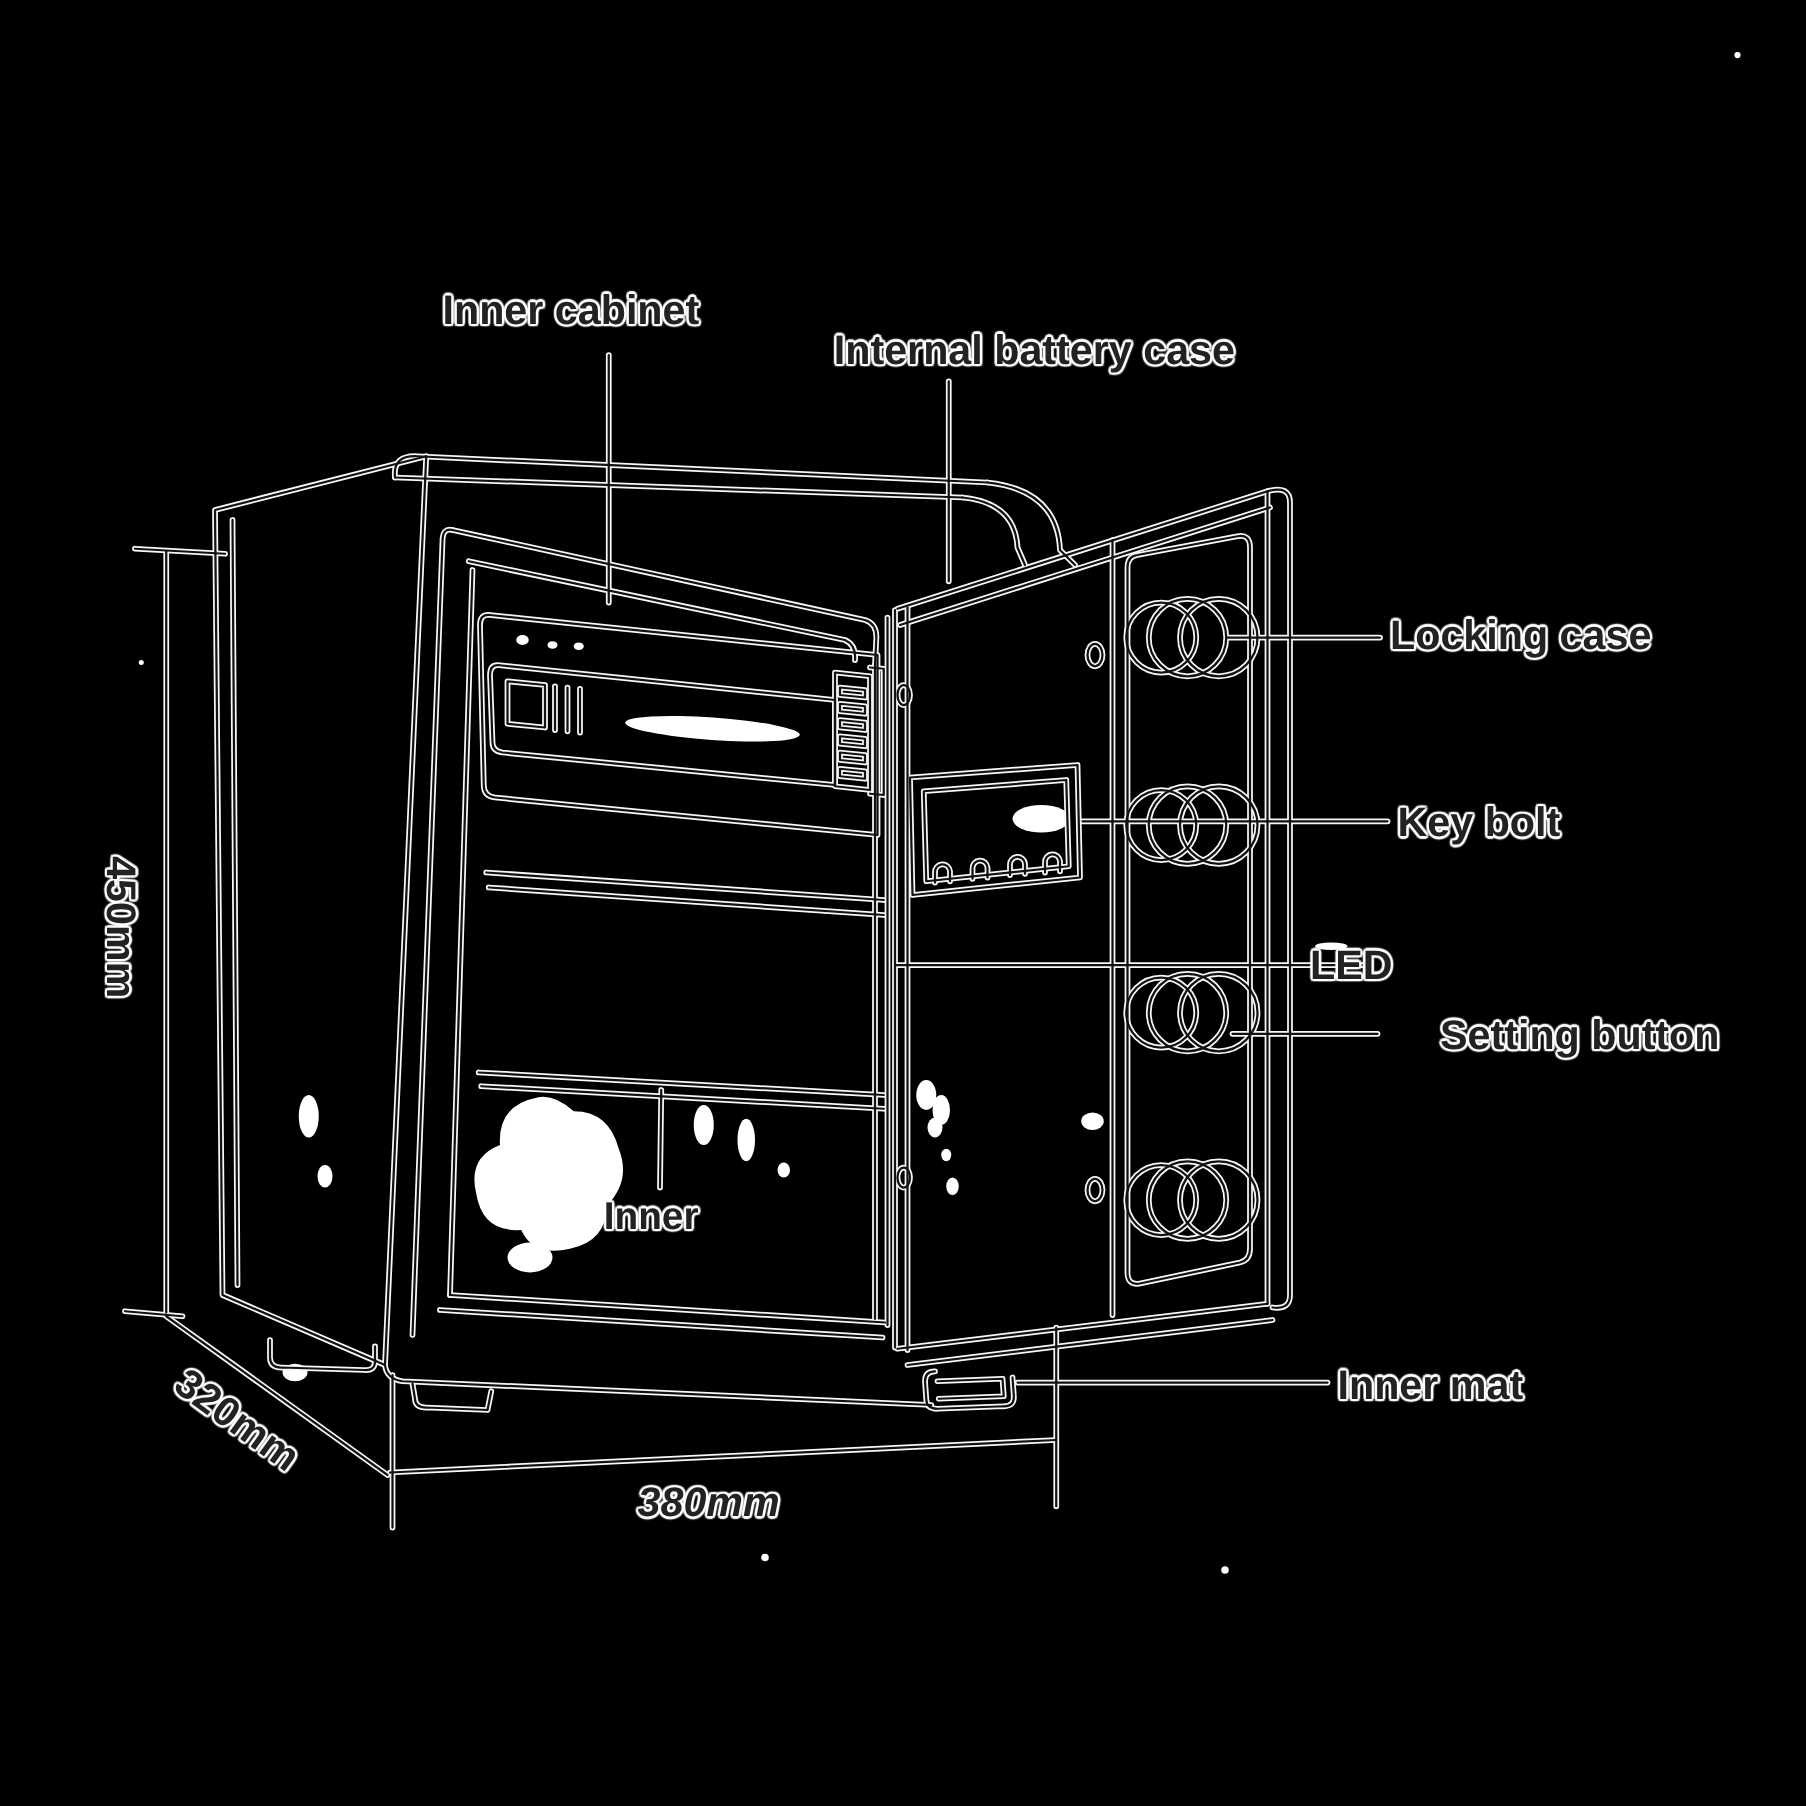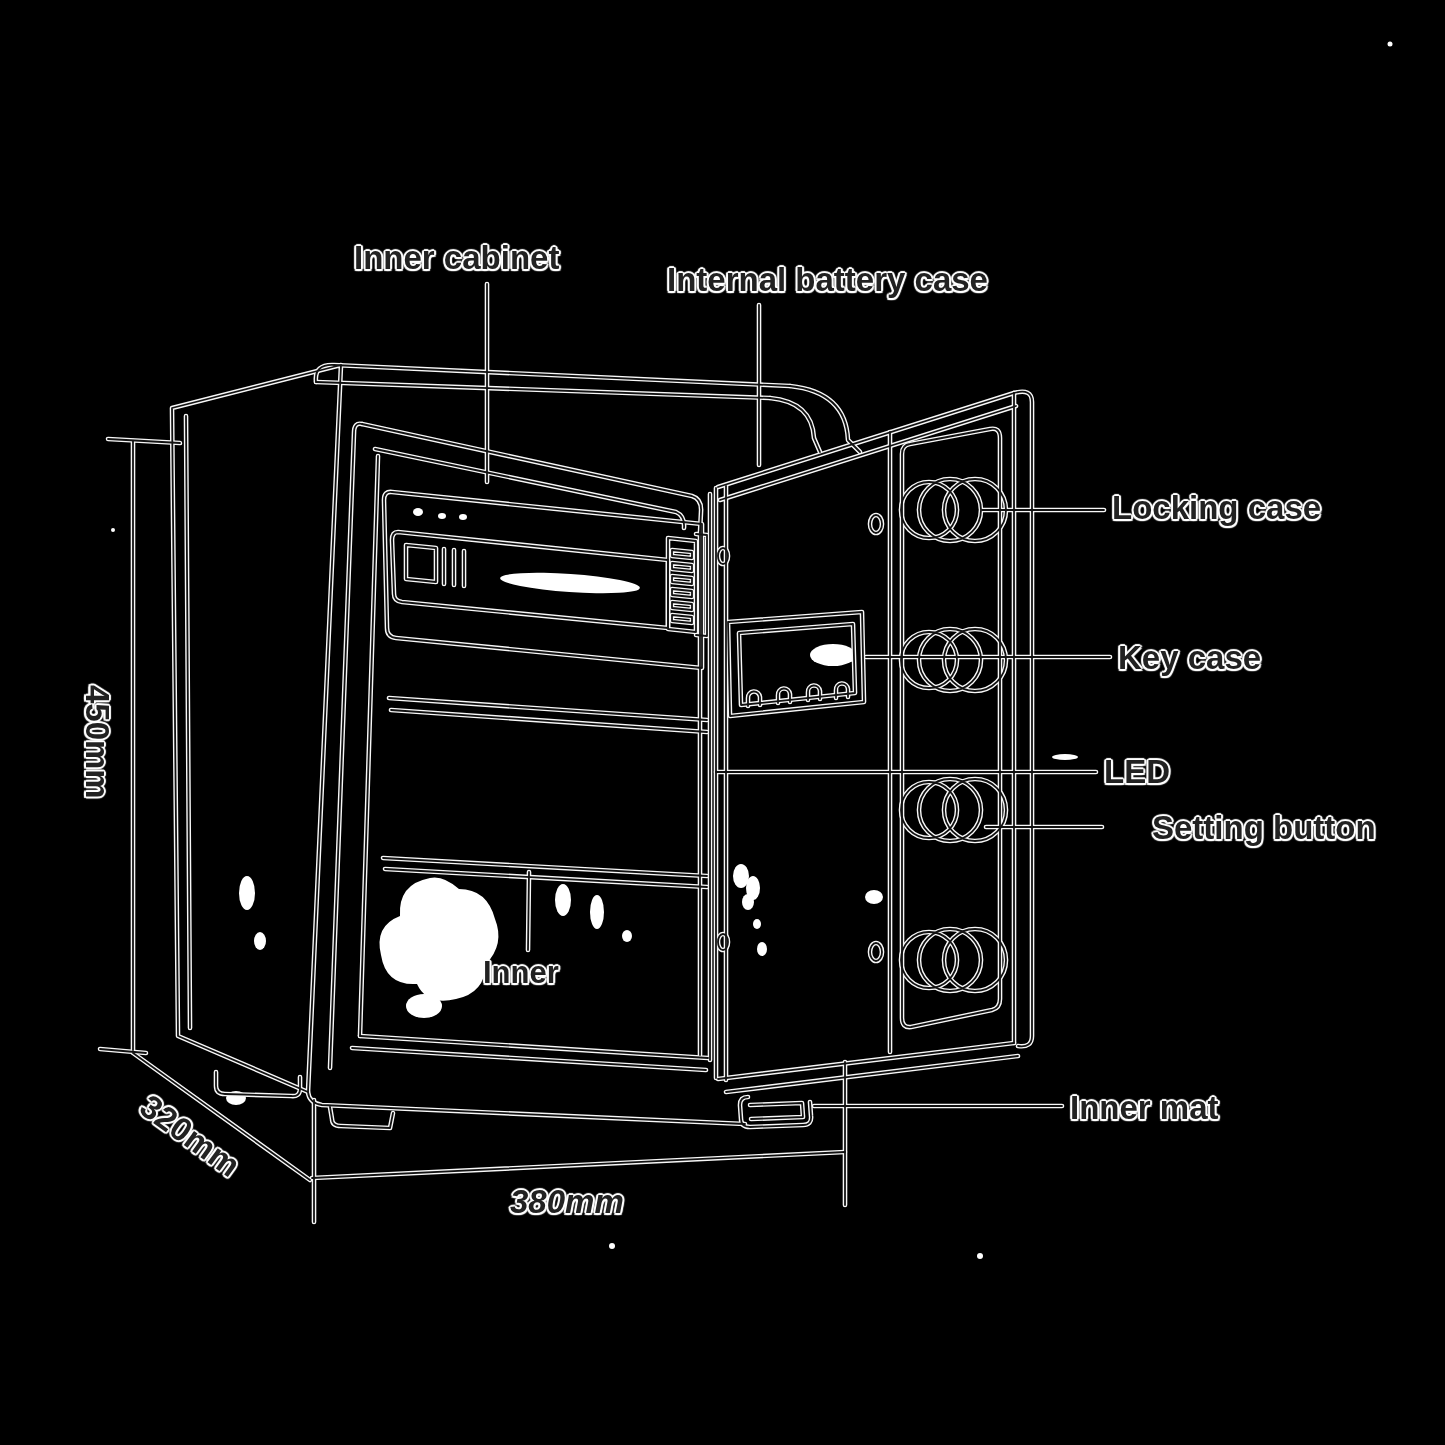--- a/index.html
+++ b/index.html
@@ -186,29 +186,29 @@
           <path d="M814,1106 L1062,1106"></path>
           <path d="M529,872 L528,950"></path>
         </g>
       </g>
     </defs>
 
     <use href="#art" class="halo"></use>
     <use href="#art" class="core"></use>
   </svg>
 
-  <div class="lbl" style="left:354px;top:238px;text-align:center;">Inner cabinet</div>
+  <div class="lbl" style="left:354px;top:228px;text-align:center;">Inner cabinet</div>
 
   <div class="lbl" style="left:627px;top:260px;margin-left:40px;">Internal battery case</div>
 
   <div class="lbl" style="left:1112px;top:488px;">Locking case</div>
 
-  <div class="lbl" style="left:1118px;top:638px;">Key case</div>
-
-  <div class="lbl" style="left:1104px;top:752px;">LED</div>
+  <div class="lbl" style="left:1118px;top:638px;">Key bolt</div>
+
+  <div class="lbl" style="left:1048px;top:752px;">LED</div>
 
   <div class="lbl" style="left:1109px;top:808px;padding-left:43px;">Setting button</div>
 
   <div class="lbl" style="left:483px;top:954px;font-size:31px;">Inner</div>
 
   <div class="lbl" style="left:1070px;top:1088px;">Inner mat</div>
 
   <div class="lbl rot90" style="left:30px;top:722px;width:134px;">450mm</div>
 
   <div class="lbl rot36" style="left:123px;top:1116px;width:134px;">320mm</div>

